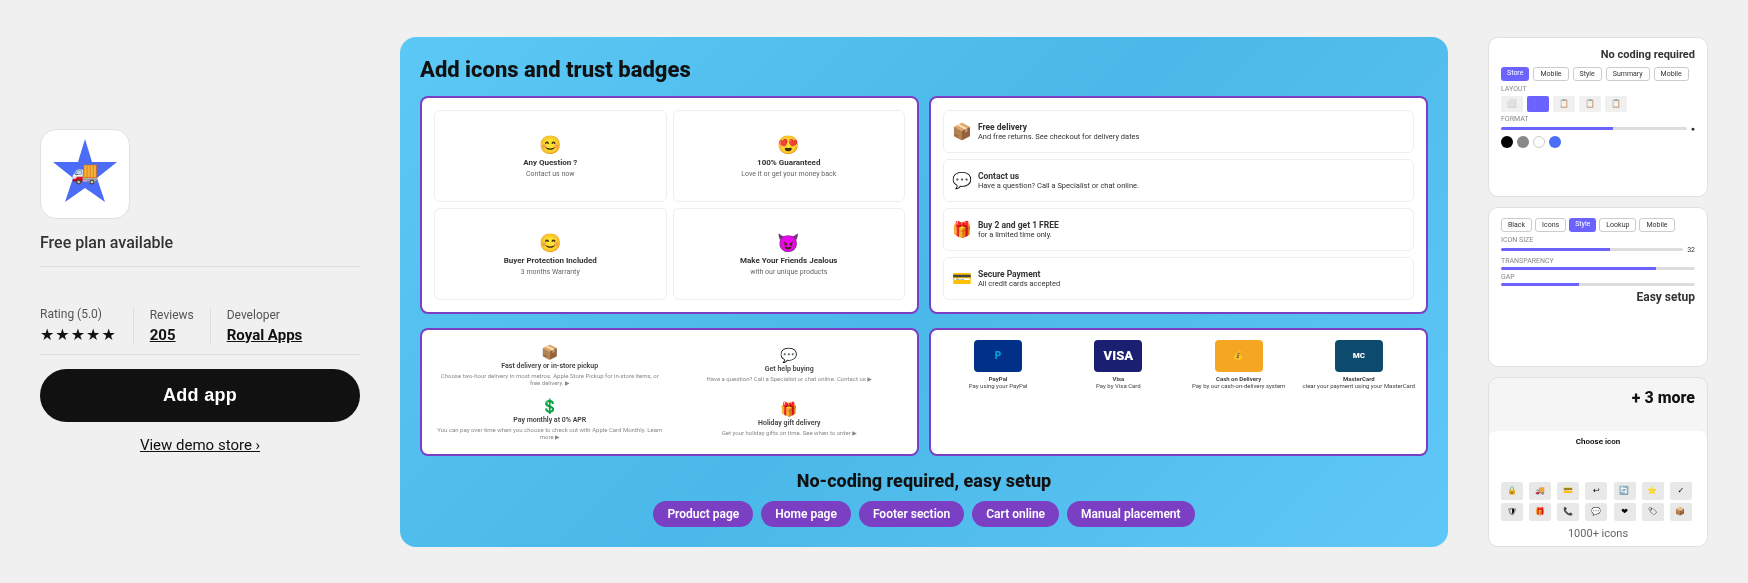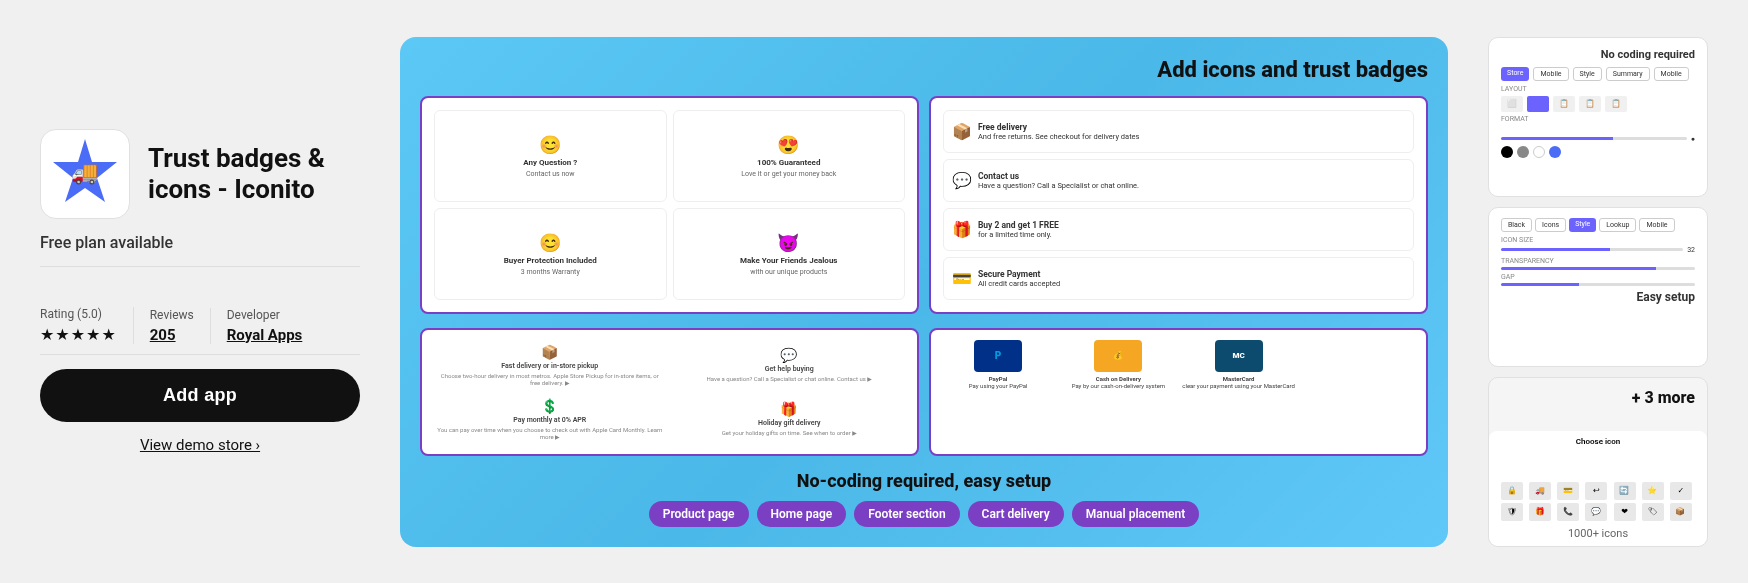--- a/index.html
+++ b/index.html
@@ -121,21 +121,21 @@
       padding: 20px;
       display: flex;
       flex-direction: column;
       gap: 14px;
       height: 510px;
     }
     .preview-title {
       font-size: 22px;
       font-weight: 800;
       color: #111;
-      text-align: right;
+      text-align: left;
     }
     .preview-cards {
       display: flex;
       gap: 10px;
       flex: 1;
     }
     .preview-card {
       background: #fff;
       border-radius: 8px;
       flex: 1;
@@ -424,22 +424,20 @@
 
   <div class="left-section">
     <div class="app-header">
       <div class="app-icon">
         <svg width="80" height="80" viewBox="0 0 80 80">
 
           <polygon points="40,5 47,28 72,28 52,44 60,68 40,54 20,68 28,44 8,28 33,28" fill="#4a6cf7"></polygon>
           <text x="40" y="46" text-anchor="middle" font-size="22" fill="white">🚚</text>
         </svg>
       </div>
-      <h1 class="app-title" style="white-space:pre-line;">Trust badges &amp;
-icons - Iconito</h1>
     </div>
 
     <div class="free-plan">Free plan available</div>
 
     <div class="meta-row">
       <div class="meta-item">
         <span class="meta-label">Rating (5.0)</span>
         <span class="stars">★★★★★</span>
       </div>
       <div class="meta-item">
@@ -536,38 +534,42 @@
           </div>
         </div>
 
         <div class="bottom-card has-border">
           <div class="payment-logos">
             <div class="payment-item">
               <div class="payment-logo paypal-logo">P</div>
               <div class="payment-text"><b>PayPal</b><br>Pay using your PayPal</div>
             </div>
             <div class="payment-item">
+              <div class="payment-logo visa-logo">VISA</div>
+              <div class="payment-text"><b>Visa</b><br>Pay by Visa Card</div>
+            </div>
+            <div class="payment-item">
               <div class="payment-logo cash-logo">💰</div>
               <div class="payment-text"><b>Cash on Delivery</b><br>Pay by our cash-on-delivery system</div>
             </div>
             <div class="payment-item">
               <div class="payment-logo mc-logo">MC</div>
               <div class="payment-text"><b>MasterCard</b><br>clear your payment using your MasterCard</div>
             </div>
           </div>
         </div>
       </div>
 
       <div class="no-coding-bar">
         <div class="no-coding-title">No-coding required, easy setup</div>
         <div class="placement-pills">
           <div class="placement-pill">Product page</div>
           <div class="placement-pill">Home page</div>
           <div class="placement-pill">Footer section</div>
-          <div class="placement-pill">Cart delivery</div>
+          <div class="placement-pill">Cart online</div>
           <div class="placement-pill">Manual placement</div>
         </div>
       </div>
     </div>
   </div>
 
   <div class="right-section">
 
     <div class="right-card">
       <div class="right-card-title">No coding required</div>
@@ -579,21 +581,21 @@
         <span class="mini-btn-outline">Mobile</span>
       </div>
       <div style="font-size:7px;color:#888;margin-bottom:3px;">LAYOUT</div>
       <div class="mini-row">
         <div class="mini-icon-box">⬜</div>
         <div class="mini-icon-box" style="background:#6c63ff;"></div>
         <div class="mini-icon-box">📋</div>
         <div class="mini-icon-box">📋</div>
         <div class="mini-icon-box">📋</div>
       </div>
-      <div style="font-size:7px;color:#888;margin-bottom:12px;">FORMAT</div>
+      <div style="font-size:7px;color:#888;margin-bottom:2px;">FORMAT</div>
       <div class="mini-slider-row">
         <div class="mini-slider"></div>
         <span style="font-size:7px;">●</span>
       </div>
       <div style="font-size:7px;margin-top:3px;display:flex;gap:4px;flex-wrap:wrap;">
         <span style="background:#000;width:12px;height:12px;border-radius:50%;display:inline-block;"></span>
         <span style="background:#888;width:12px;height:12px;border-radius:50%;display:inline-block;"></span>
         <span style="background:#fff;width:12px;height:12px;border-radius:50%;border:1px solid #ccc;display:inline-block;"></span>
         <span style="background:#4a6cf7;width:12px;height:12px;border-radius:50%;display:inline-block;"></span>
       </div>

